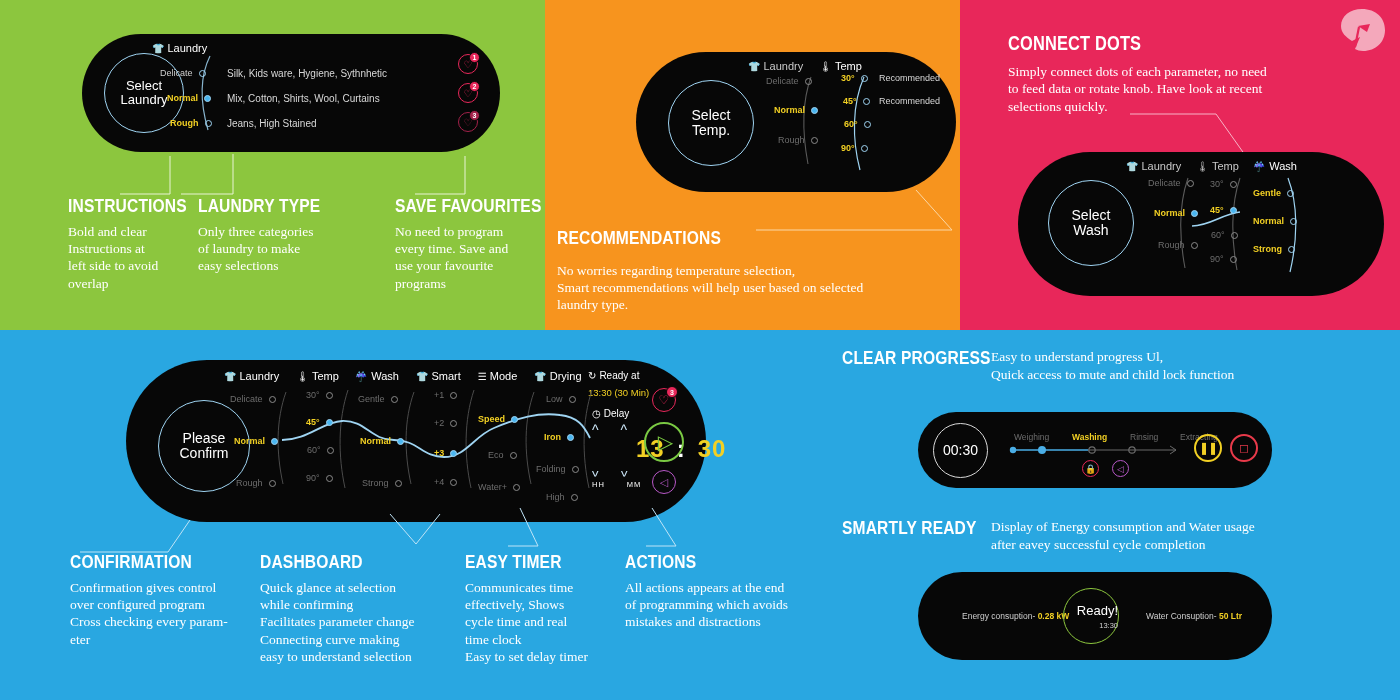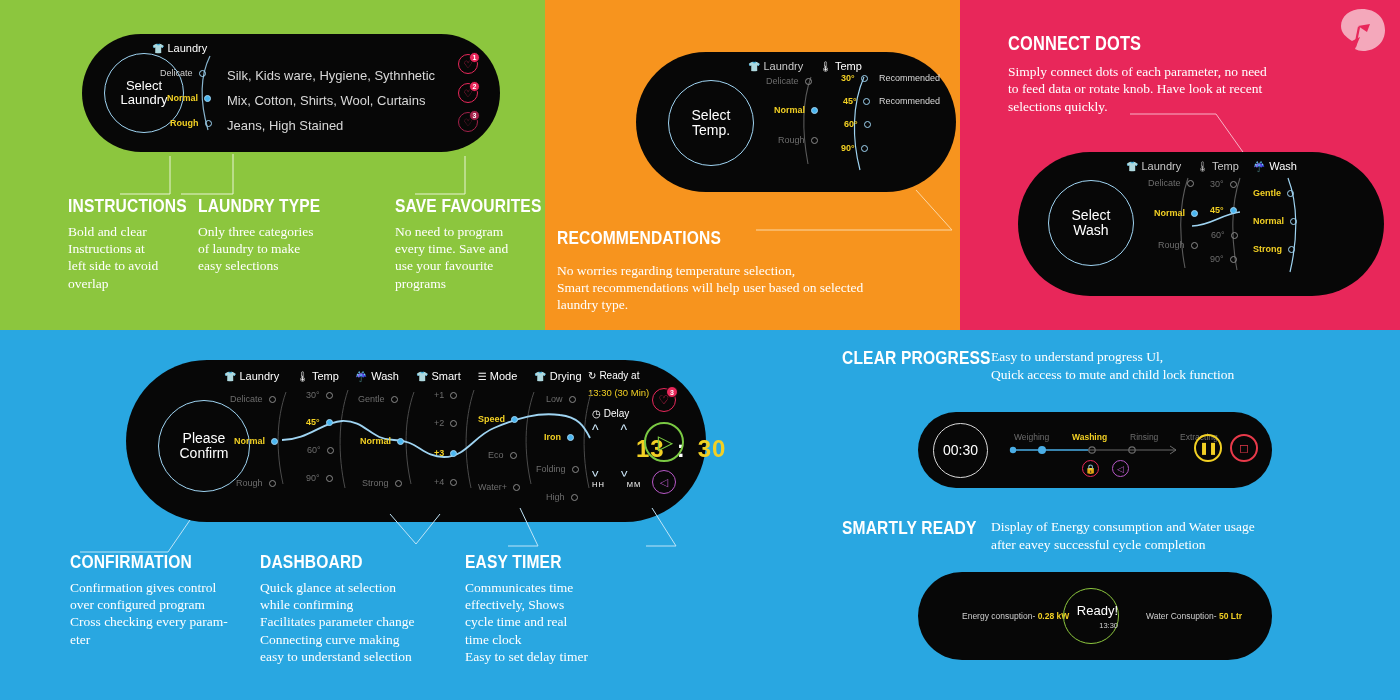--- a/index.html
+++ b/index.html
@@ -63,21 +63,21 @@
     white-space:nowrap; font-size:9px;
   }
   .opt .lbl { color:#6d6d6d; }
   .opt.on .lbl { color:#f2d024; font-weight:bold; }
   .dot {
     width:7px; height:7px; border-radius:50%;
     border:1.3px solid #8a8a8a; background:transparent; flex:none;
   }
   .opt.on .dot { background:#4ab6f0; border-color:#9fd4f2; }
 
-  .side-note { position:absolute; color:#d8d8d8; font-size:13px; white-space:nowrap; }
+  .side-note { position:absolute; color:#d8d8d8; font-size:10px; white-space:nowrap; }
 
   
   .cic {
     position:absolute; border-radius:50%; display:flex;
     align-items:center; justify-content:center; border-width:1.6px;
     border-style:solid;
   }
   .badge {
     position:absolute; top:-3px; right:-3px; width:11px; height:11px;
     border-radius:50%; background:#e8275a; color:#fff;
@@ -556,20 +556,26 @@
 easy to understand selection</div>
   </div>
   <div class="caption" style="left:465px; top:552px; width:145px;">
     <div class="cap-title">EASY TIMER</div>
     <div class="cap-body" style="white-space:pre-line;">Communicates time
 effectively, Shows
 cycle time and real
 time clock
 Easy to set delay timer</div>
   </div>
+  <div class="caption" style="left:625px; top:552px; width:190px;">
+    <div class="cap-title">ACTIONS</div>
+    <div class="cap-body" style="white-space:pre-line;">All actions appears at the end
+of programming which avoids
+mistakes and distractions</div>
+  </div>
 
   <div class="caption" style="left:842px; top:348px;">
     <div class="cap-title" style="font-size:19px;">CLEAR PROGRESS</div>
   </div>
   <div class="caption cap-body-inline" style="left:991px; top:348px; width:400px; white-space:pre-line;">Easy to understand progress Ul,
 Quick access to mute and child lock function</div>
 
   <div class="device" id="dev-progress" style="left:918px; top:412px; width:354px; height:76px;">
     <div class="knob" style="left:15px; top:11px; width:55px; height:55px; font-size:14px; border-color:#d9d9d9;">
       <span>00:30</span>

